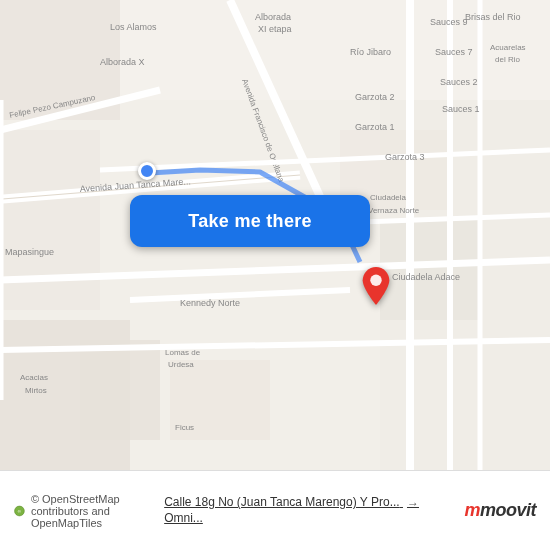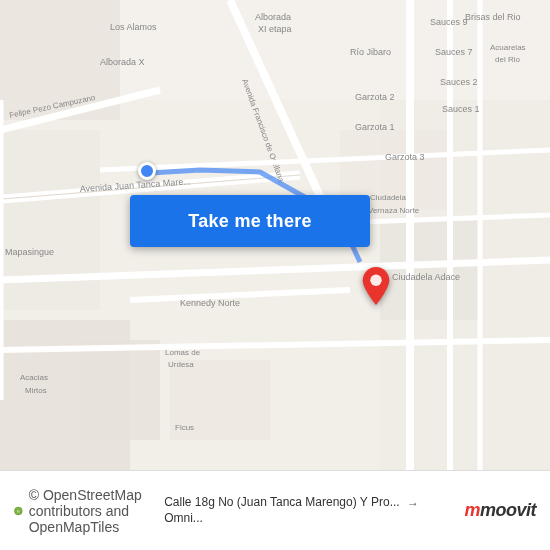--- a/index.html
+++ b/index.html
@@ -28,21 +28,21 @@
     }
 
     
     .take-me-there-btn {
       position: absolute;
       top: 195px;
       left: 130px;
       width: 240px;
       height: 52px;
       background: #1a73e8;
-      border-radius: 4px;
+      border-radius: 12px;
       display: flex;
       align-items: center;
       justify-content: center;
       cursor: pointer;
       box-shadow: 0 2px 8px rgba(0,0,0,0.35);
       z-index: 10;
     }
 
     .take-me-there-btn span {
       color: white;
@@ -99,21 +99,21 @@
       gap: 6px;
       flex: 1;
     }
 
     .osm-logo {
       width: 20px;
       height: 20px;
     }
 
     .bottom-text {
-      font-size: 14px;
+      font-size: 11px;
       color: #555;
     }
 
     .bottom-right {
       display: flex;
       align-items: center;
       gap: 6px;
     }
 
     .moovit-logo {
@@ -239,21 +239,21 @@
 
     <svg class="osm-logo" viewBox="0 0 20 20" xmlns="http://www.w3.org/2000/svg">
       <circle cx="10" cy="10" r="9" fill="#7cb342" stroke="#5a8c2a" stroke-width="1"></circle>
       <text x="10" y="14" font-size="8" fill="white" text-anchor="middle" font-family="Arial" font-weight="bold">©</text>
     </svg>
     <div>
       <div class="bottom-text">© OpenStreetMap contributors and OpenMapTiles</div>
     </div>
   </div>
 
-  <div style="flex:2; font-size:12px; color:#333; line-height:1.3;">
+  <div style="flex:2; font-size:12px; color:#333; line-height:1.3;text-decoration:underline;">
     <span>Calle 18g No (Juan Tanca Marengo) Y Pro...</span>
     <span style="margin:0 4px; color:#555;">→</span>
     <span>Omni...</span>
   </div>
 
   <div class="bottom-right">
     <div class="moovit-logo">
       <span style="color:#e8342c;">m</span><span style="color:#333;">moovit</span>
     </div>
   </div>

